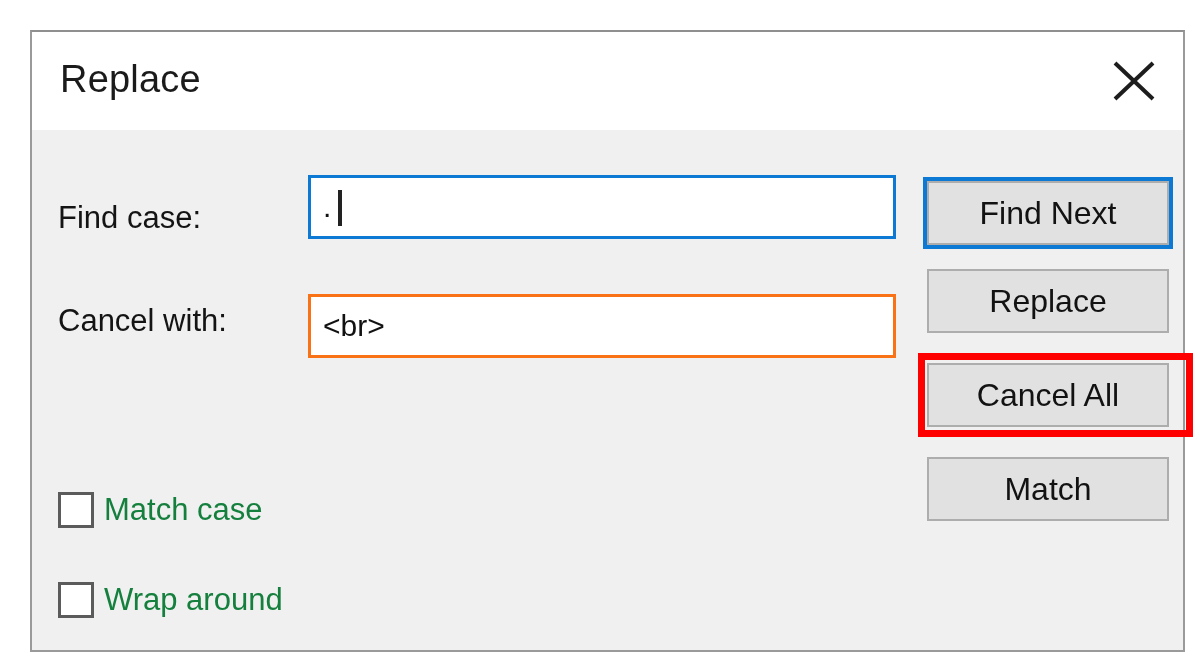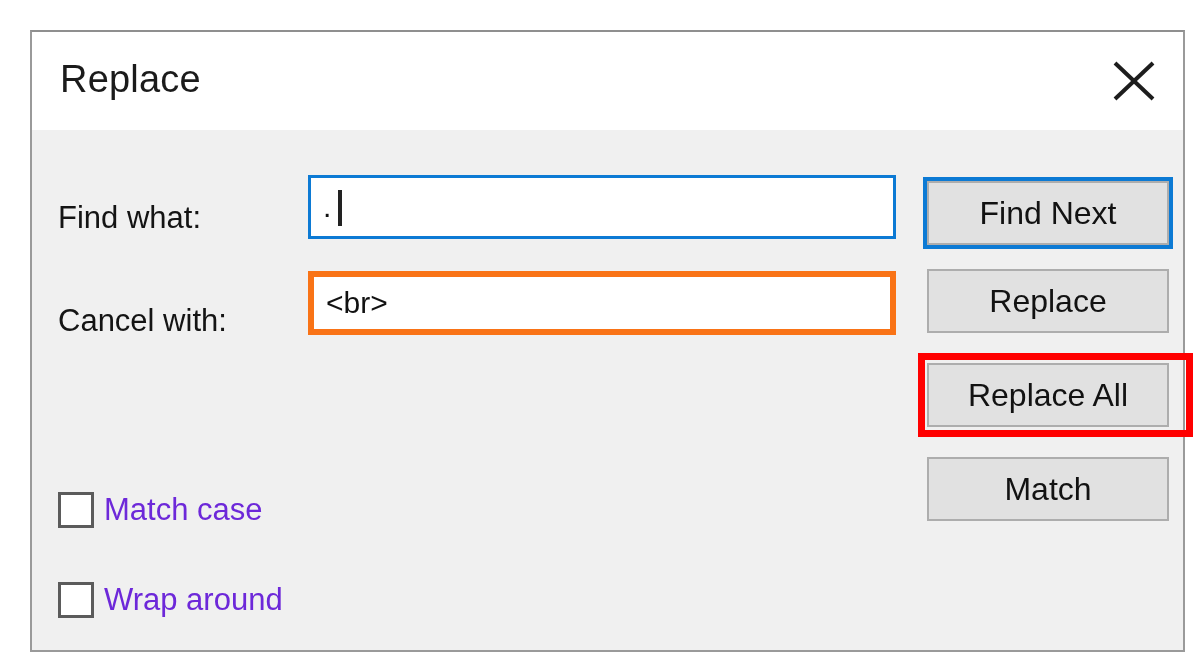--- a/index.html
+++ b/index.html
@@ -97,22 +97,22 @@
     background: #ffffff;
     box-sizing: border-box;
     overflow: hidden;
   }
 
   #find-field {
     top: 45px;
     border: 3px solid #0c7ad4;
   }
   #replace-field {
-    top: 141px;
-    border: 6px solid #f97316;
+    top: 164px;
+    border: 3px solid #f97316;
   }
 
   .field-value {
     position: absolute;
     left: 12px;
     top: 50%;
     transform: translateY(-50%);
     font-size: 30px;
     color: #111111;
     white-space: nowrap;
@@ -187,21 +187,21 @@
     background: #ffffff;
     border: 3px solid #5b5b5b;
     box-sizing: border-box;
     flex: 0 0 auto;
     cursor: default;
   }
 
   .checkbox-label {
     margin-left: 10px;
     font-size: 31px;
-    color: #6d28d9;
+    color: #15803d;
     white-space: nowrap;
     font-family: "Liberation Sans", sans-serif;
   }
 </style>
 </head>
 <body>
 
 <div id="screen">
 
   <div id="dialog">
@@ -214,38 +214,38 @@
           <svg width="44" height="42" viewBox="0 0 44 42" aria-hidden="true">
             <line x1="3" y1="3" x2="41" y2="39" stroke="#1d1d1d" stroke-width="4"></line>
             <line x1="41" y1="3" x2="3" y2="39" stroke="#1d1d1d" stroke-width="4"></line>
           </svg>
         </span>
       </div>
     </div>
 
     <div id="body-area">
 
-      <div class="field-label" id="label-find">Find what:</div>
+      <div class="field-label" id="label-find">Find case:</div>
 
       <div class="text-field" id="find-field">
         <span class="field-value">.</span>
         <span id="caret"></span>
       </div>
 
       <div class="field-label" id="label-replace">Cancel with:</div>
 
       <div class="text-field" id="replace-field">
         <span class="field-value">&lt;br&gt;</span>
       </div>
 
       <button class="dlg-button" id="btn-find-next">Find Next</button>
 
       <button class="dlg-button" id="btn-replace">Replace</button>
 
-      <button class="dlg-button" id="btn-replace-all">Replace All</button>
+      <button class="dlg-button" id="btn-replace-all">Cancel All</button>
 
       <button class="dlg-button" id="btn-cancel">Match</button>
 
       <div id="red-highlight"></div>
 
       <div class="checkbox-row" id="row-match-case">
         <span class="checkbox-box"></span>
         <span class="checkbox-label">Match case</span>
       </div>
 

